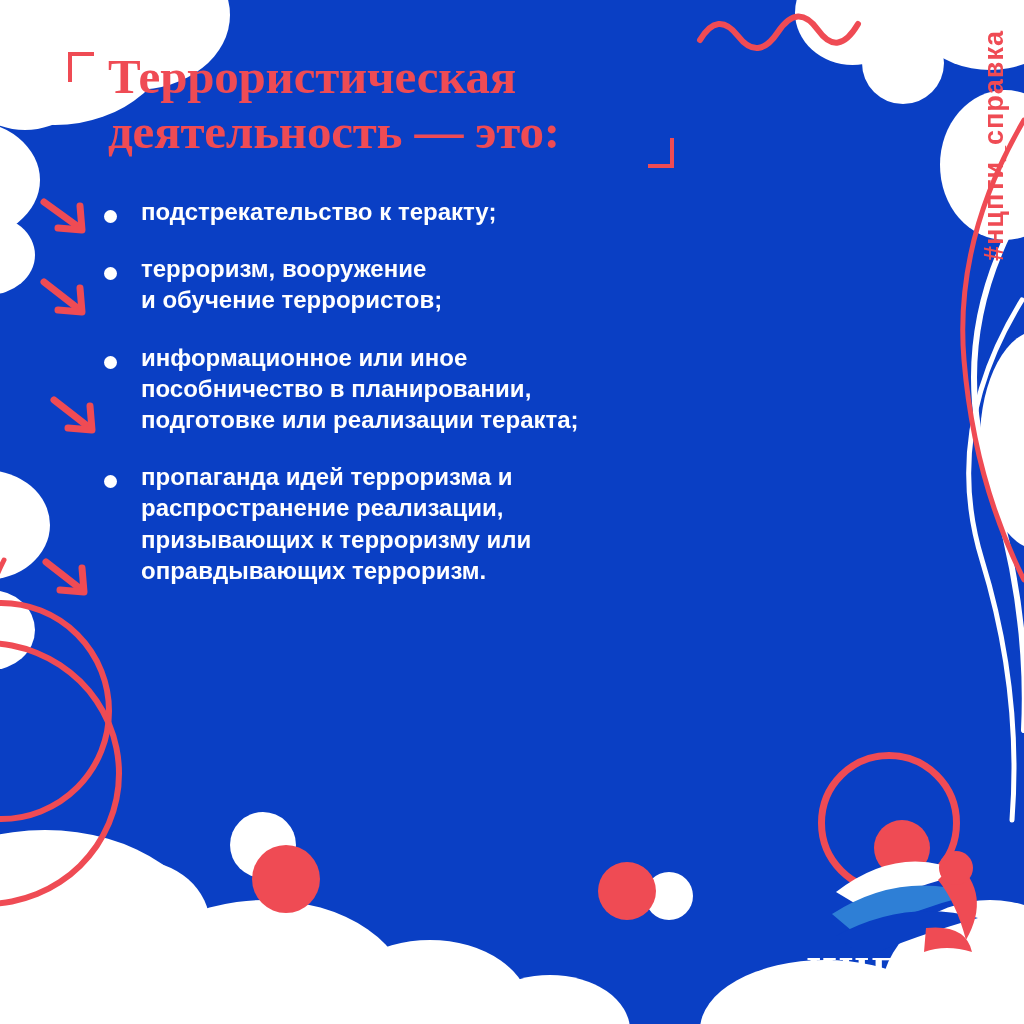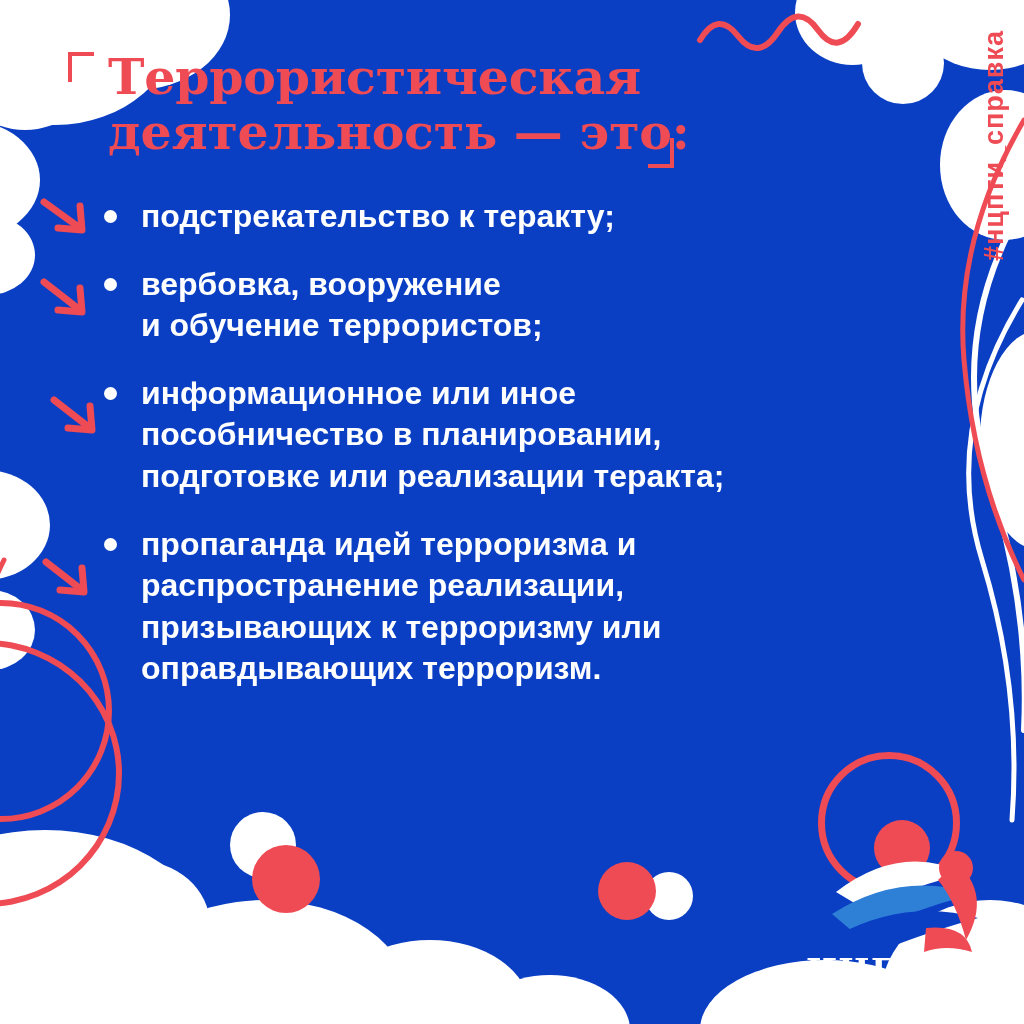--- a/index.html
+++ b/index.html
@@ -156,21 +156,21 @@
     width: 13px;
     height: 13px;
     border-radius: 50%;
     background: #ffffff;
     margin-top: 14px;
     margin-right: 24px;
   }
   .item-text {
     color: #ffffff;
     font-weight: bold;
-    font-size: 32px;
+    font-size: 24px;
     line-height: 1.30;
     white-space: pre-line;
   }
 
   
   .logo {
     position: absolute;
     left: 806px;
     top: 832px;
     width: 190px;
@@ -249,32 +249,32 @@
       <path d="M46 562 L82 590"></path>
       <path d="M60 590 L84 592 L82 568"></path>
     </g>
   </svg>
 
   <div class="hashtag">#нцпти_справка</div>
 
   <div class="bracket-tl"></div>
   <div class="bracket-br"></div>
   <div class="title-wrap">
-    <h1 class="title" style="white-space: pre-line;">Террористическая
+    <h1 class="title" style="white-space: pre-line; font-family: Liberation Serif, serif;">Террористическая
 деятельность — это:</h1>
   </div>
 
   <div class="list">
     <div class="item">
       <span class="bullet"></span>
       <span class="item-text">подстрекательство  к теракту;</span>
     </div>
     <div class="item">
       <span class="bullet"></span>
-      <span class="item-text">вербовка, вооружение
+      <span class="item-text">терроризм, вооружение
 и обучение террористов;</span>
     </div>
     <div class="item">
       <span class="bullet"></span>
       <span class="item-text">информационное или иное
 пособничество в планировании,
 подготовке или реализации теракта;</span>
     </div>
     <div class="item">
       <span class="bullet"></span>

